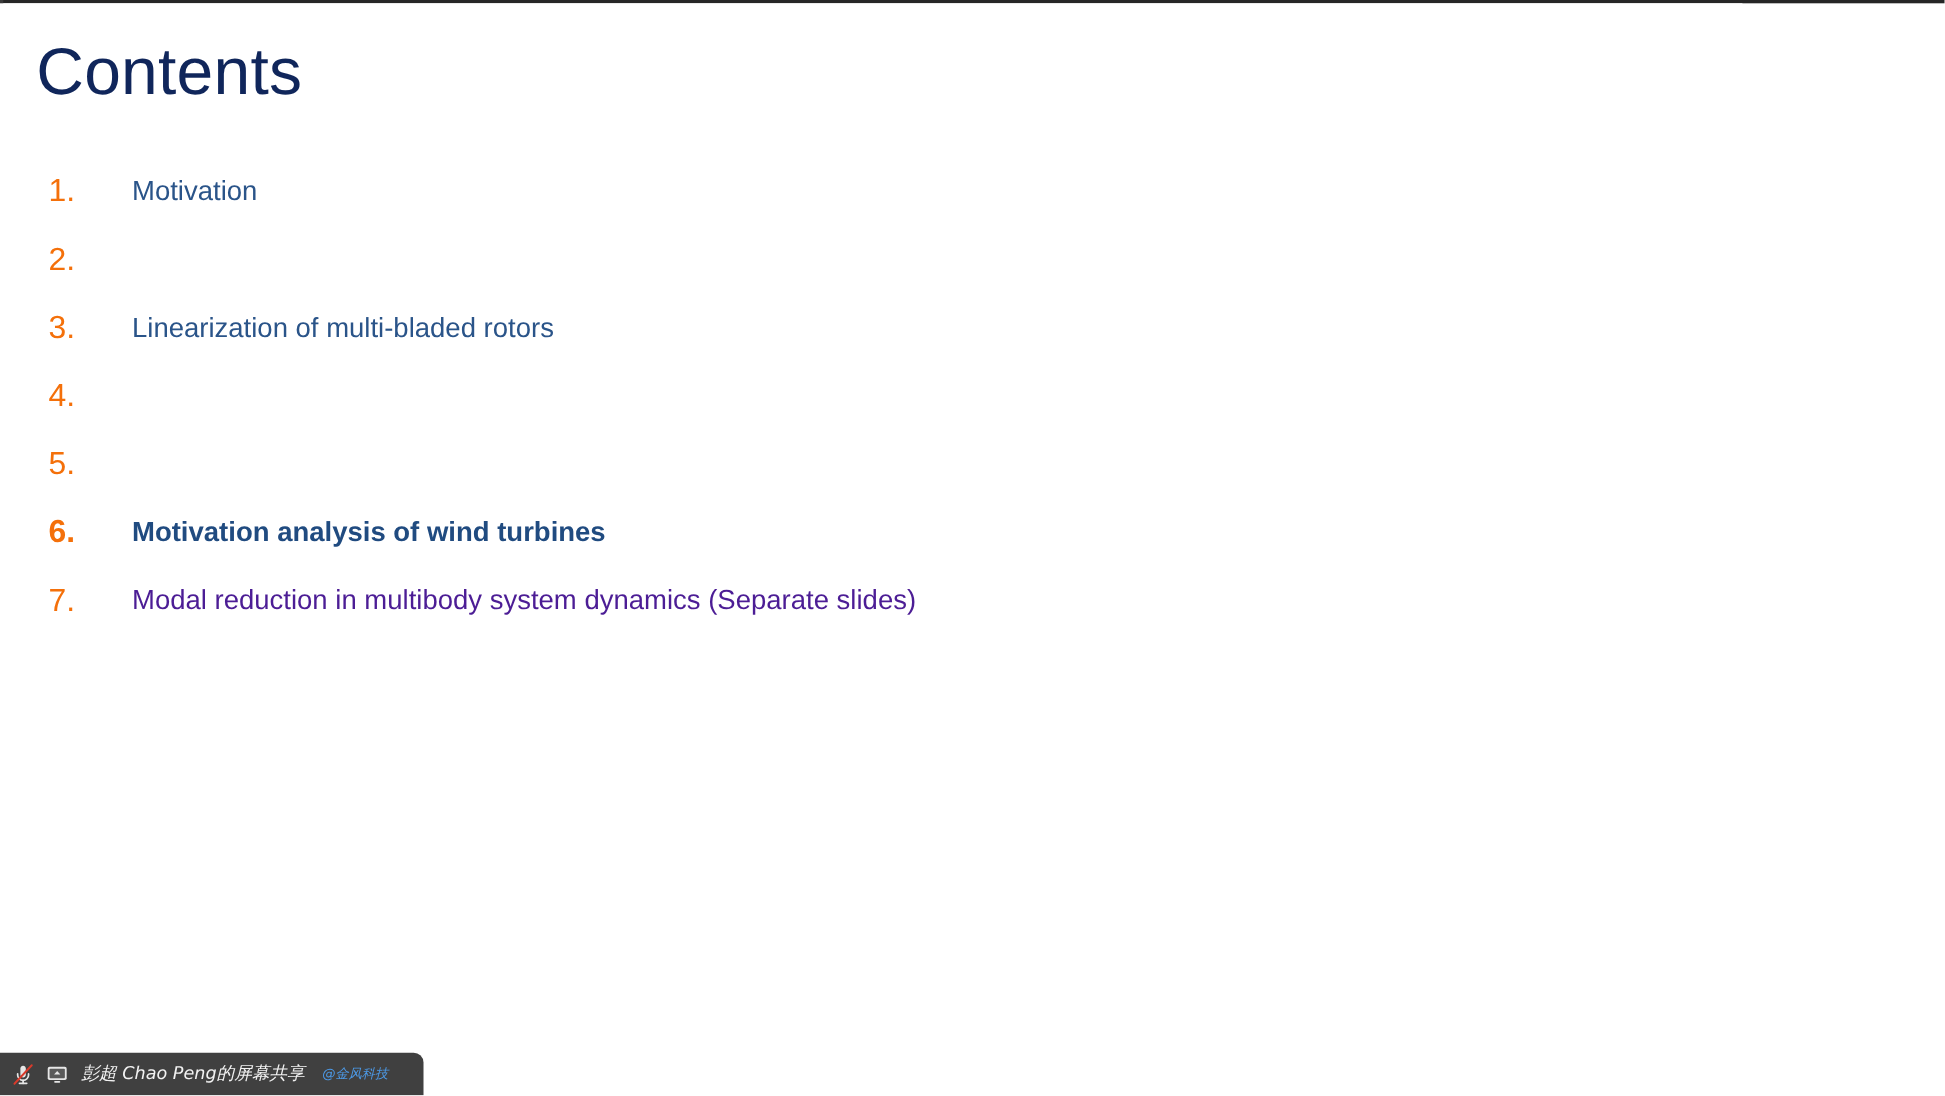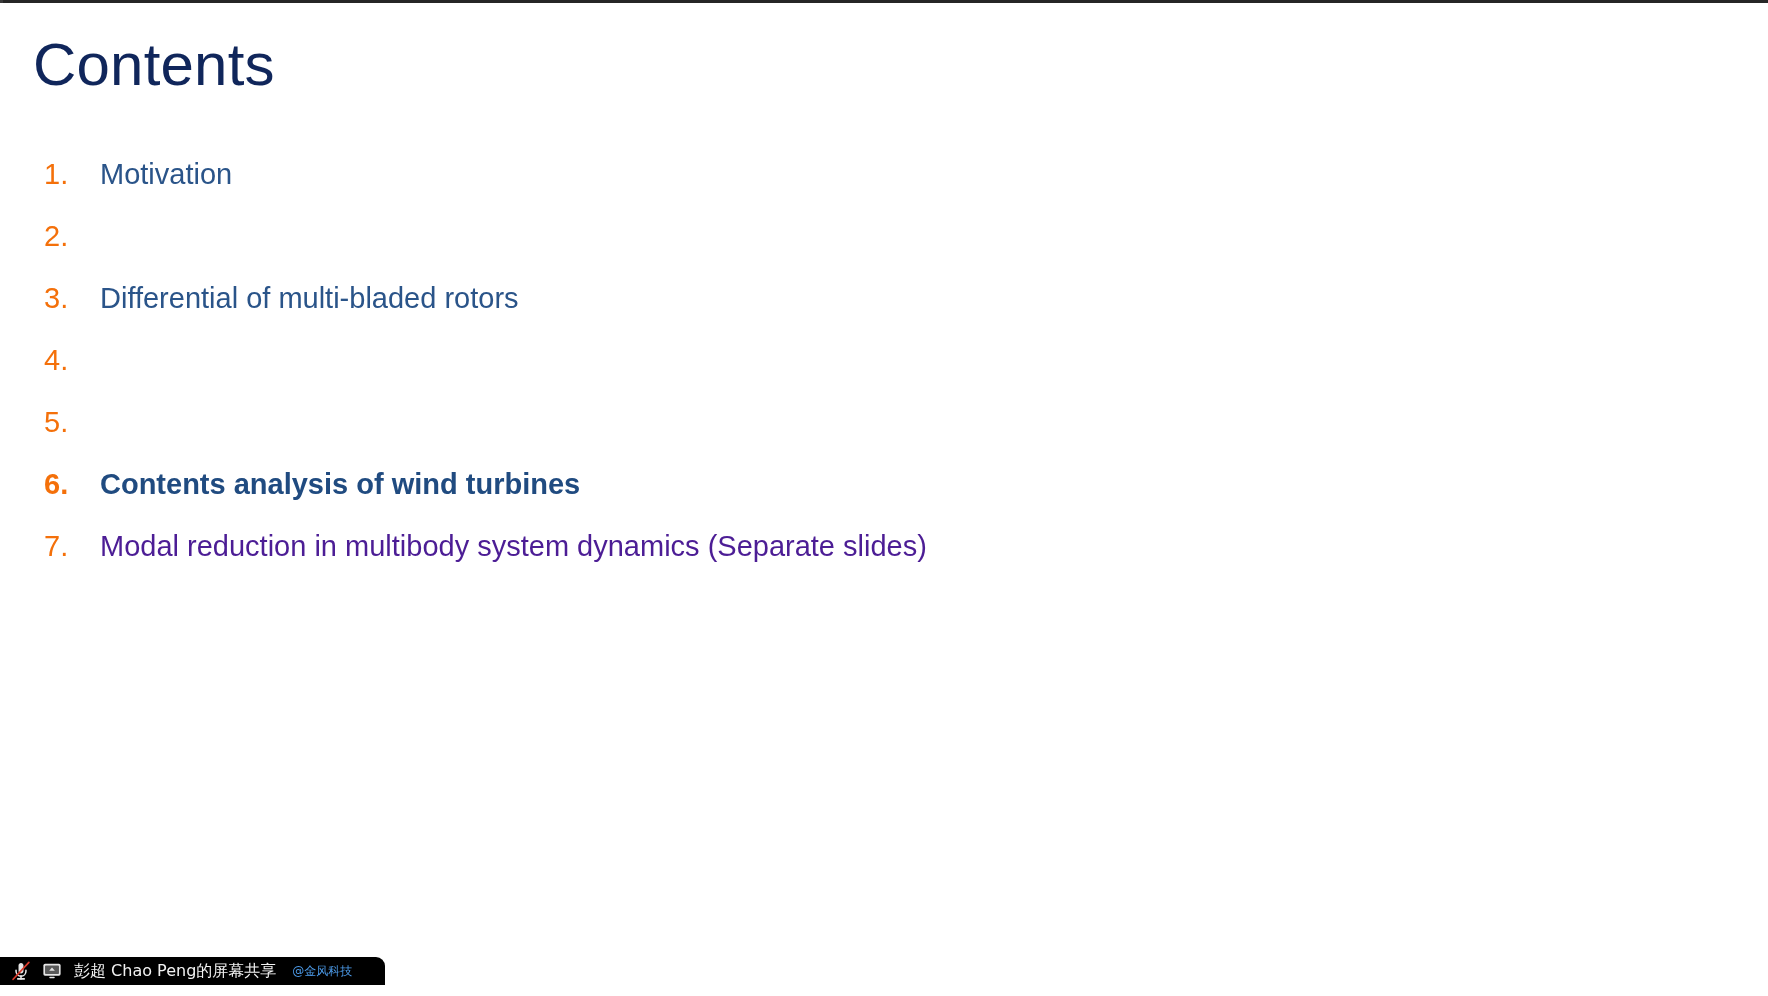--- a/index.html
+++ b/index.html
@@ -81,22 +81,22 @@
     width: 46px;
     text-align: left;
     font-size: 29px;
     line-height: 34px;
     color: #F4700A;
     font-weight: 400;
   }
 
   .item-label {
     position: absolute;
-    left: 100px;
-    font-size: 29px;
+    left: 120px;
+    font-size: 25px;
     line-height: 34px;
     color: #2A5489;
     font-weight: 400;
     white-space: nowrap;
   }
 
   .list-item.bold .item-number,
   .list-item.bold .item-label {
     font-weight: bold;
   }
@@ -107,27 +107,28 @@
   .list-item.muted .item-label {
     color: #4c1d95;
   }
 
   
   #share-bar {
     position: absolute;
     left: 0;
     top: 957px;
     width: 385px;
-    height: 28px;
-    background: #000000;
+    height: 39px;
+    background: #404040;
     border-top-right-radius: 9px;
     display: flex;
     align-items: center;
     padding-left: 8px;
     box-sizing: border-box;
+    font-style: italic;
   }
 
   .bar-icon {
     display: inline-flex;
     align-items: center;
     justify-content: center;
     width: 26px;
     height: 26px;
     flex: 0 0 auto;
     margin-right: 5px;
@@ -166,34 +167,34 @@
         <span class="item-number">1.</span>
         <span class="item-label">Motivation</span>
       </div>
 
       <div class="list-item">
         <span class="item-number">2.</span>
       </div>
 
       <div class="list-item">
         <span class="item-number">3.</span>
-        <span class="item-label">Differential of multi-bladed rotors</span>
+        <span class="item-label">Linearization of multi-bladed rotors</span>
       </div>
 
       <div class="list-item">
         <span class="item-number">4.</span>
       </div>
 
       <div class="list-item">
         <span class="item-number">5.</span>
       </div>
 
       <div class="list-item bold">
         <span class="item-number">6.</span>
-        <span class="item-label">Contents analysis of wind turbines</span>
+        <span class="item-label">Motivation analysis of wind turbines</span>
       </div>
 
       <div class="list-item muted">
         <span class="item-number">7.</span>
         <span class="item-label">Modal reduction in multibody system dynamics (Separate slides)</span>
       </div>
 
     </div>
   </div>
 

